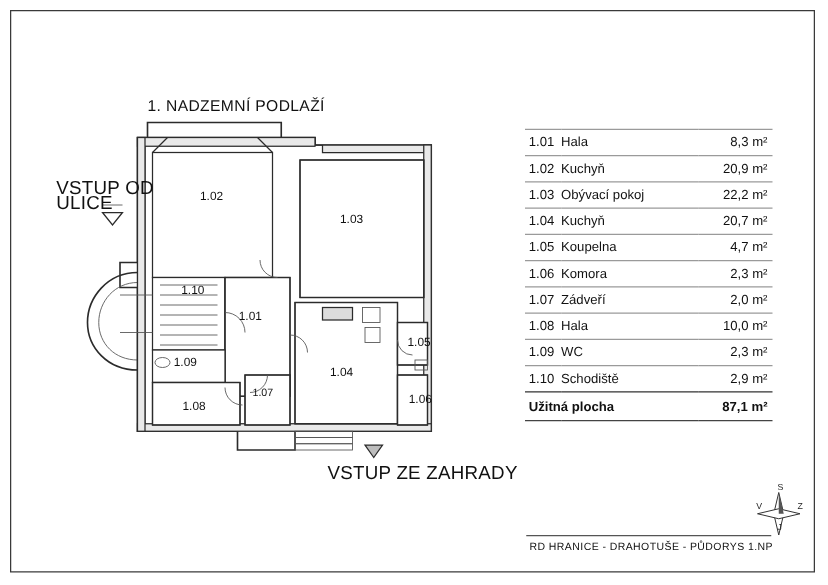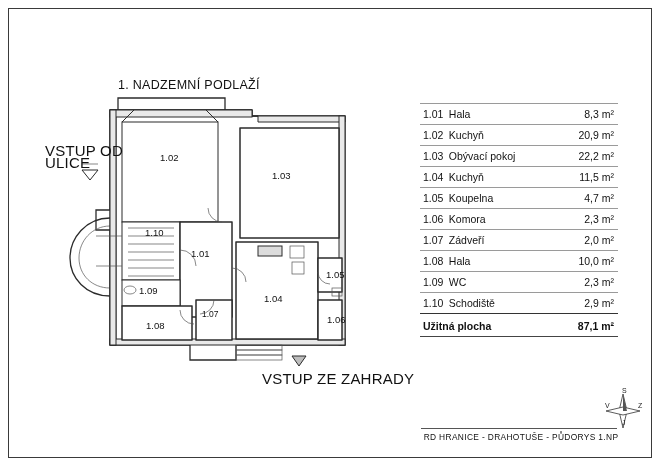--- a/index.html
+++ b/index.html
@@ -177,21 +177,21 @@
           <td class="area">20,9 m²</td>
         </tr>
         <tr>
           <td class="code">1.03</td>
           <td class="name">Obývací pokoj</td>
           <td class="area">22,2 m²</td>
         </tr>
         <tr>
           <td class="code">1.04</td>
           <td class="name">Kuchyň</td>
-          <td class="area">11,5 m²</td>
+          <td class="area">20,7 m²</td>
         </tr>
         <tr>
           <td class="code">1.05</td>
           <td class="name">Koupelna</td>
           <td class="area">4,7 m²</td>
         </tr>
         <tr>
           <td class="code">1.06</td>
           <td class="name">Komora</td>
           <td class="area">2,3 m²</td>

